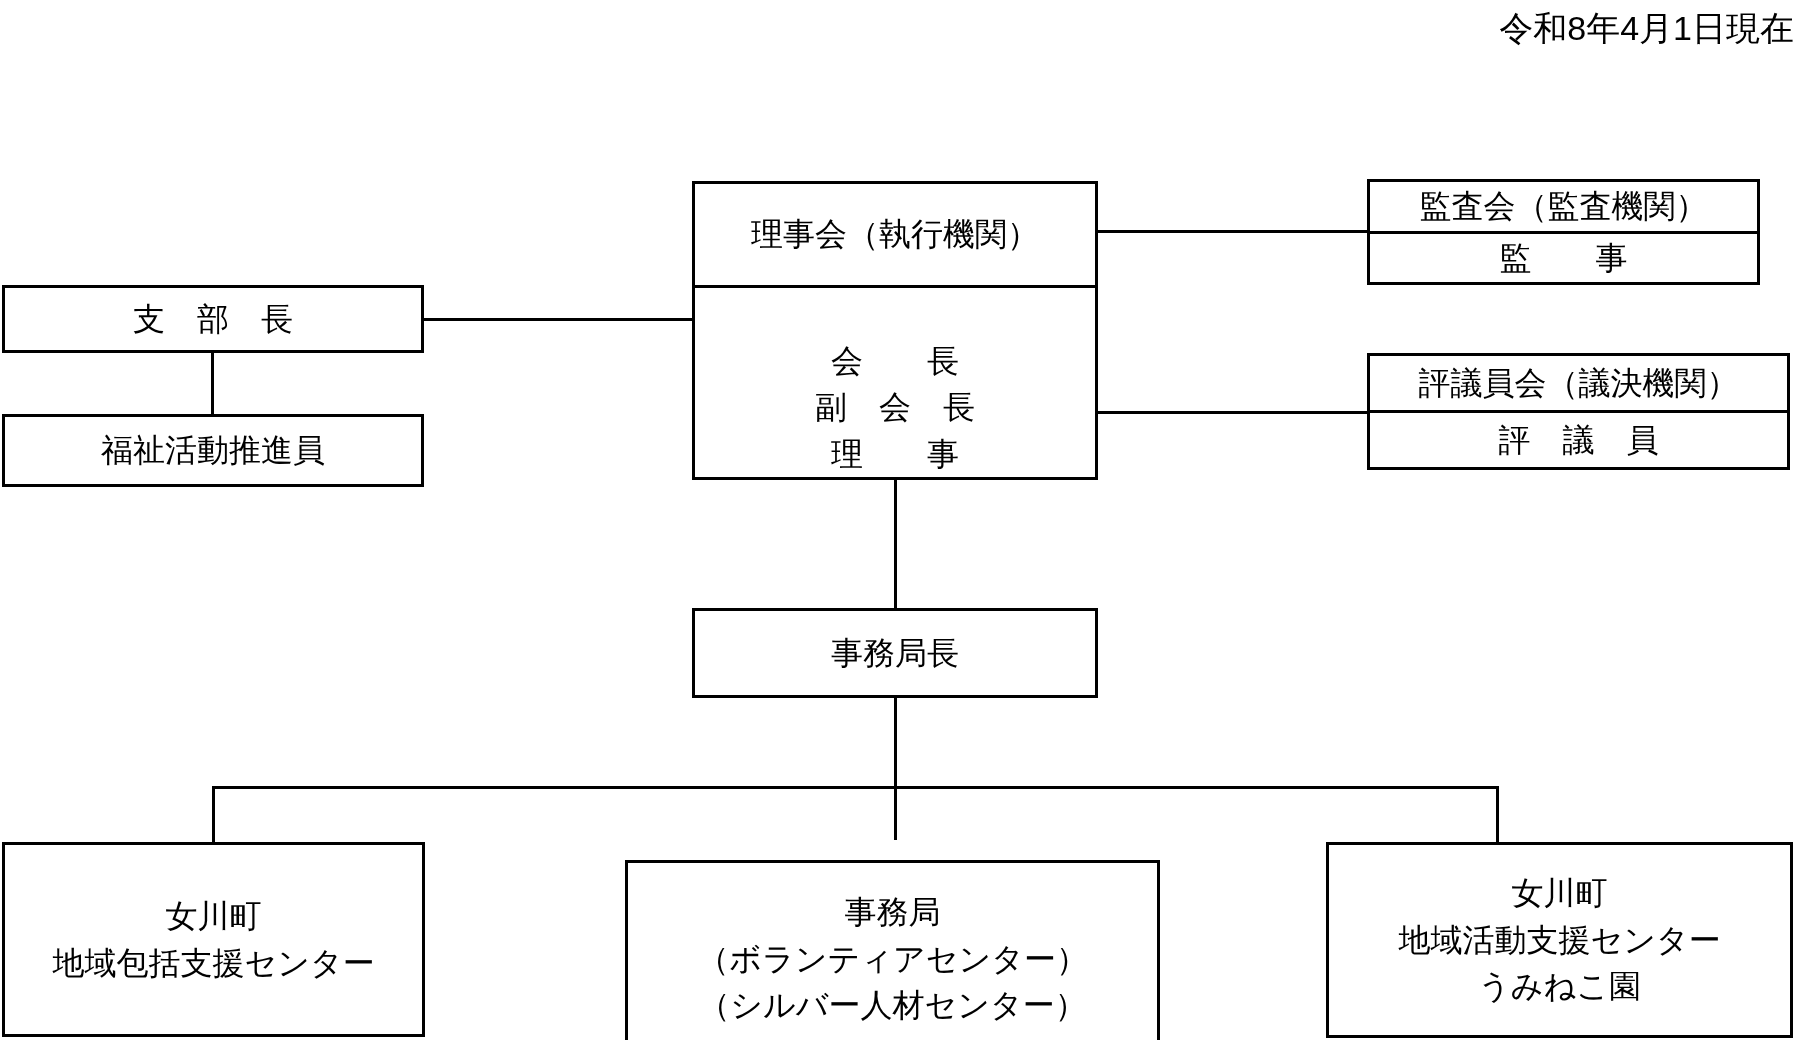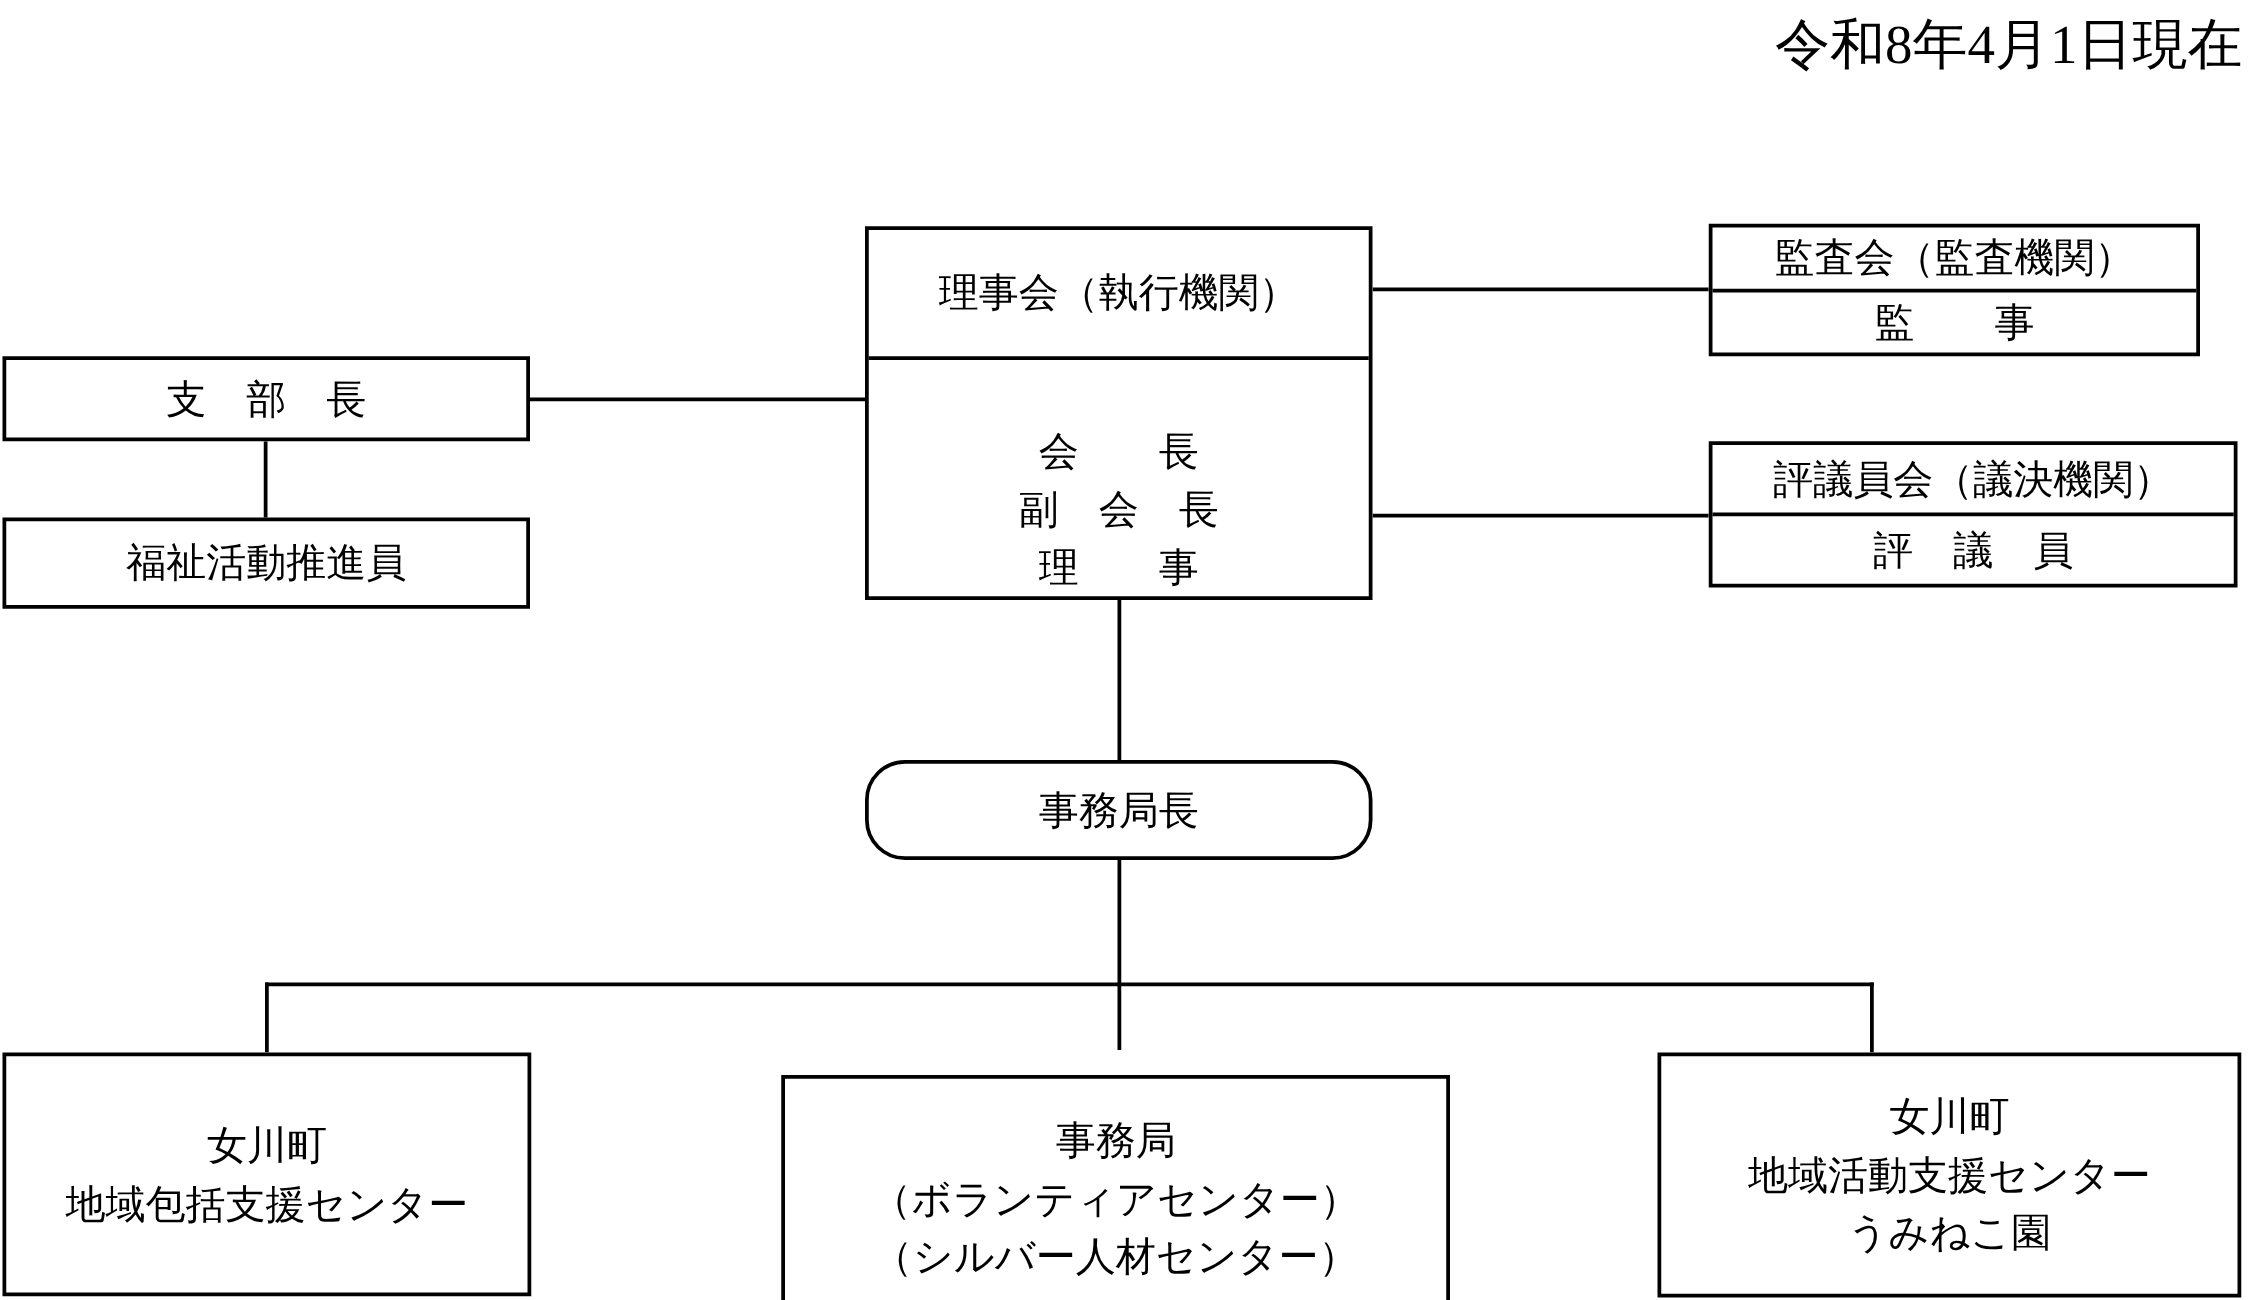--- a/index.html
+++ b/index.html
@@ -52,23 +52,22 @@
     align-items: center;
   }
   .line {
     position: absolute;
     background: #000000;
   }
   .date-note {
     position: absolute;
     top: 6px;
     right: 4px;
-    font-size: 44px;
+    font-size: 34px;
     white-space: nowrap;
-    font-family: Liberation Serif, serif;
   }
 </style>
 </head>
 <body>
 
 <div id="canvas">
 
   <div class="date-note">令和8年4月1日現在</div>
 
   <div class="line" style="left:424px; top:318px; width:268px; height:3px;"></div>
@@ -111,21 +110,21 @@
 
   <div class="box split" style="left:1367px; top:353px; width:423px; height:117px;">
     <div class="row header">
       <span>評議員会（議決機関）</span>
     </div>
     <div class="row">
       <span>評　議　員</span>
     </div>
   </div>
 
-  <div class="box" style="left:692px; top:608px; width:406px; height:80px;border-radius:32px;">
+  <div class="box" style="left:692px; top:608px; width:406px; height:90px;">
     <span>事務局長</span>
   </div>
 
   <div class="box" style="left:2px; top:842px; width:423px; height:195px;">
     <span>女川町</span>
     <span>地域包括支援センター</span>
   </div>
 
   <div class="box" style="left:625px; top:840px; width:535px; height:198px;margin-top:20px;">
     <span>事務局</span>

